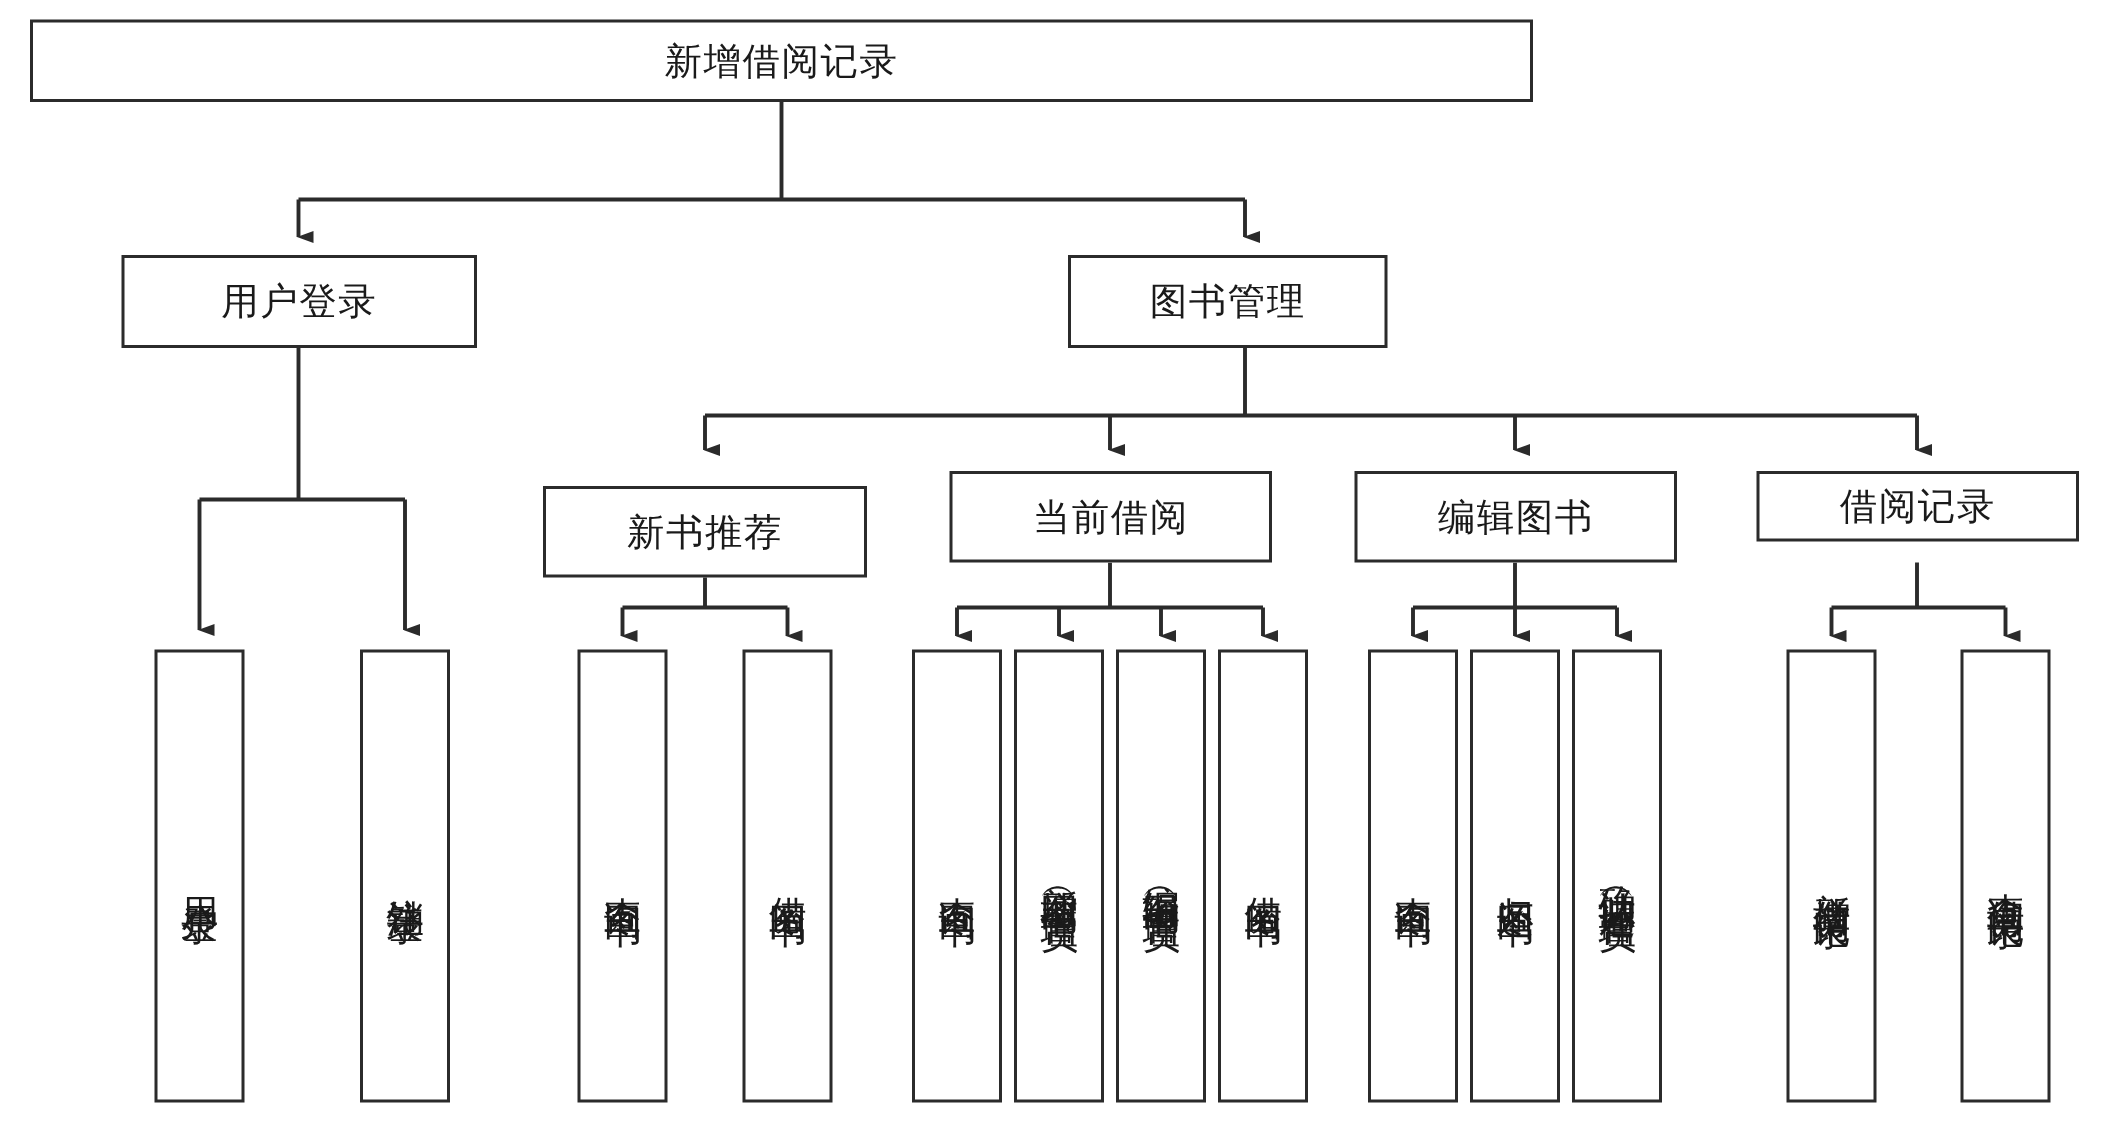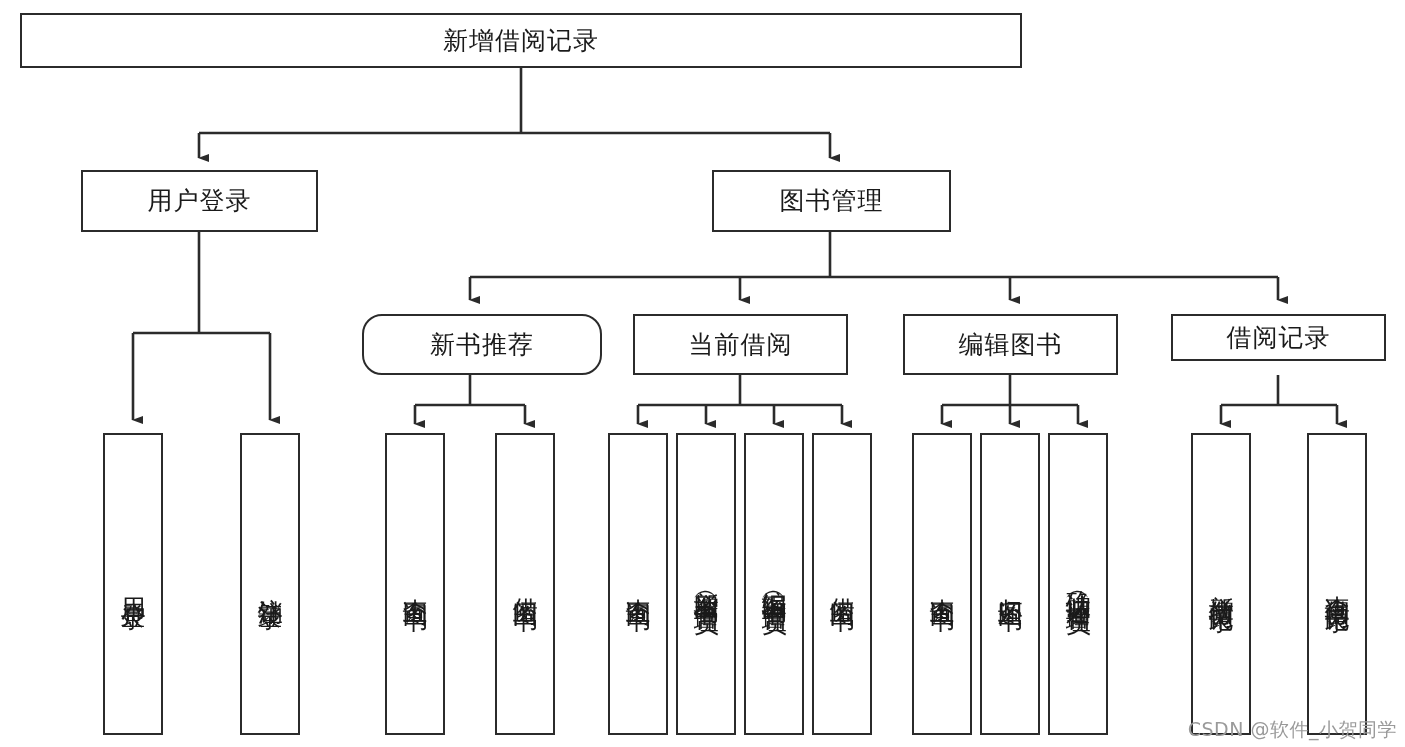--- a/index.html
+++ b/index.html
@@ -128,25 +128,25 @@
   </svg>
 
   <div class="node horiz" style="left:20px; top:13px; width:1002px; height:55px;">
     <span>新增借阅记录</span>
   </div>
 
   <div class="node horiz" style="left:81px; top:170px; width:237px; height:62px;">
     <span>用户登录</span>
   </div>
 
-  <div class="node horiz" style="left:712px; top:170px; width:239px; height:62px;">
+  <div class="node horiz" style="left:712px; top:170px; width:213px; height:62px;">
     <span>图书管理</span>
   </div>
 
-  <div class="node horiz" style="left:362px; top:314px; width:240px; height:61px;border-radius:20px;">
+  <div class="node horiz" style="left:362px; top:324px; width:216px; height:61px;">
     <span>新书推荐</span>
   </div>
 
   <div class="node horiz" style="left:633px; top:314px; width:215px; height:61px;">
     <span>当前借阅</span>
   </div>
 
   <div class="node horiz" style="left:903px; top:314px; width:215px; height:61px;">
     <span>编辑图书</span>
   </div>
@@ -200,15 +200,14 @@
   </div>
 
   <div class="node vert" style="left:1191px; top:433px; width:60px; height:302px;">
     <span class="vtext">新增借阅记录</span>
   </div>
 
   <div class="node vert" style="left:1307px; top:433px; width:60px; height:302px;">
     <span class="vtext">查询借阅记录</span>
   </div>
 
-  <div id="watermark">CSDN @软件_小贺同学</div>
 
 </div>
 
 </body></html>

